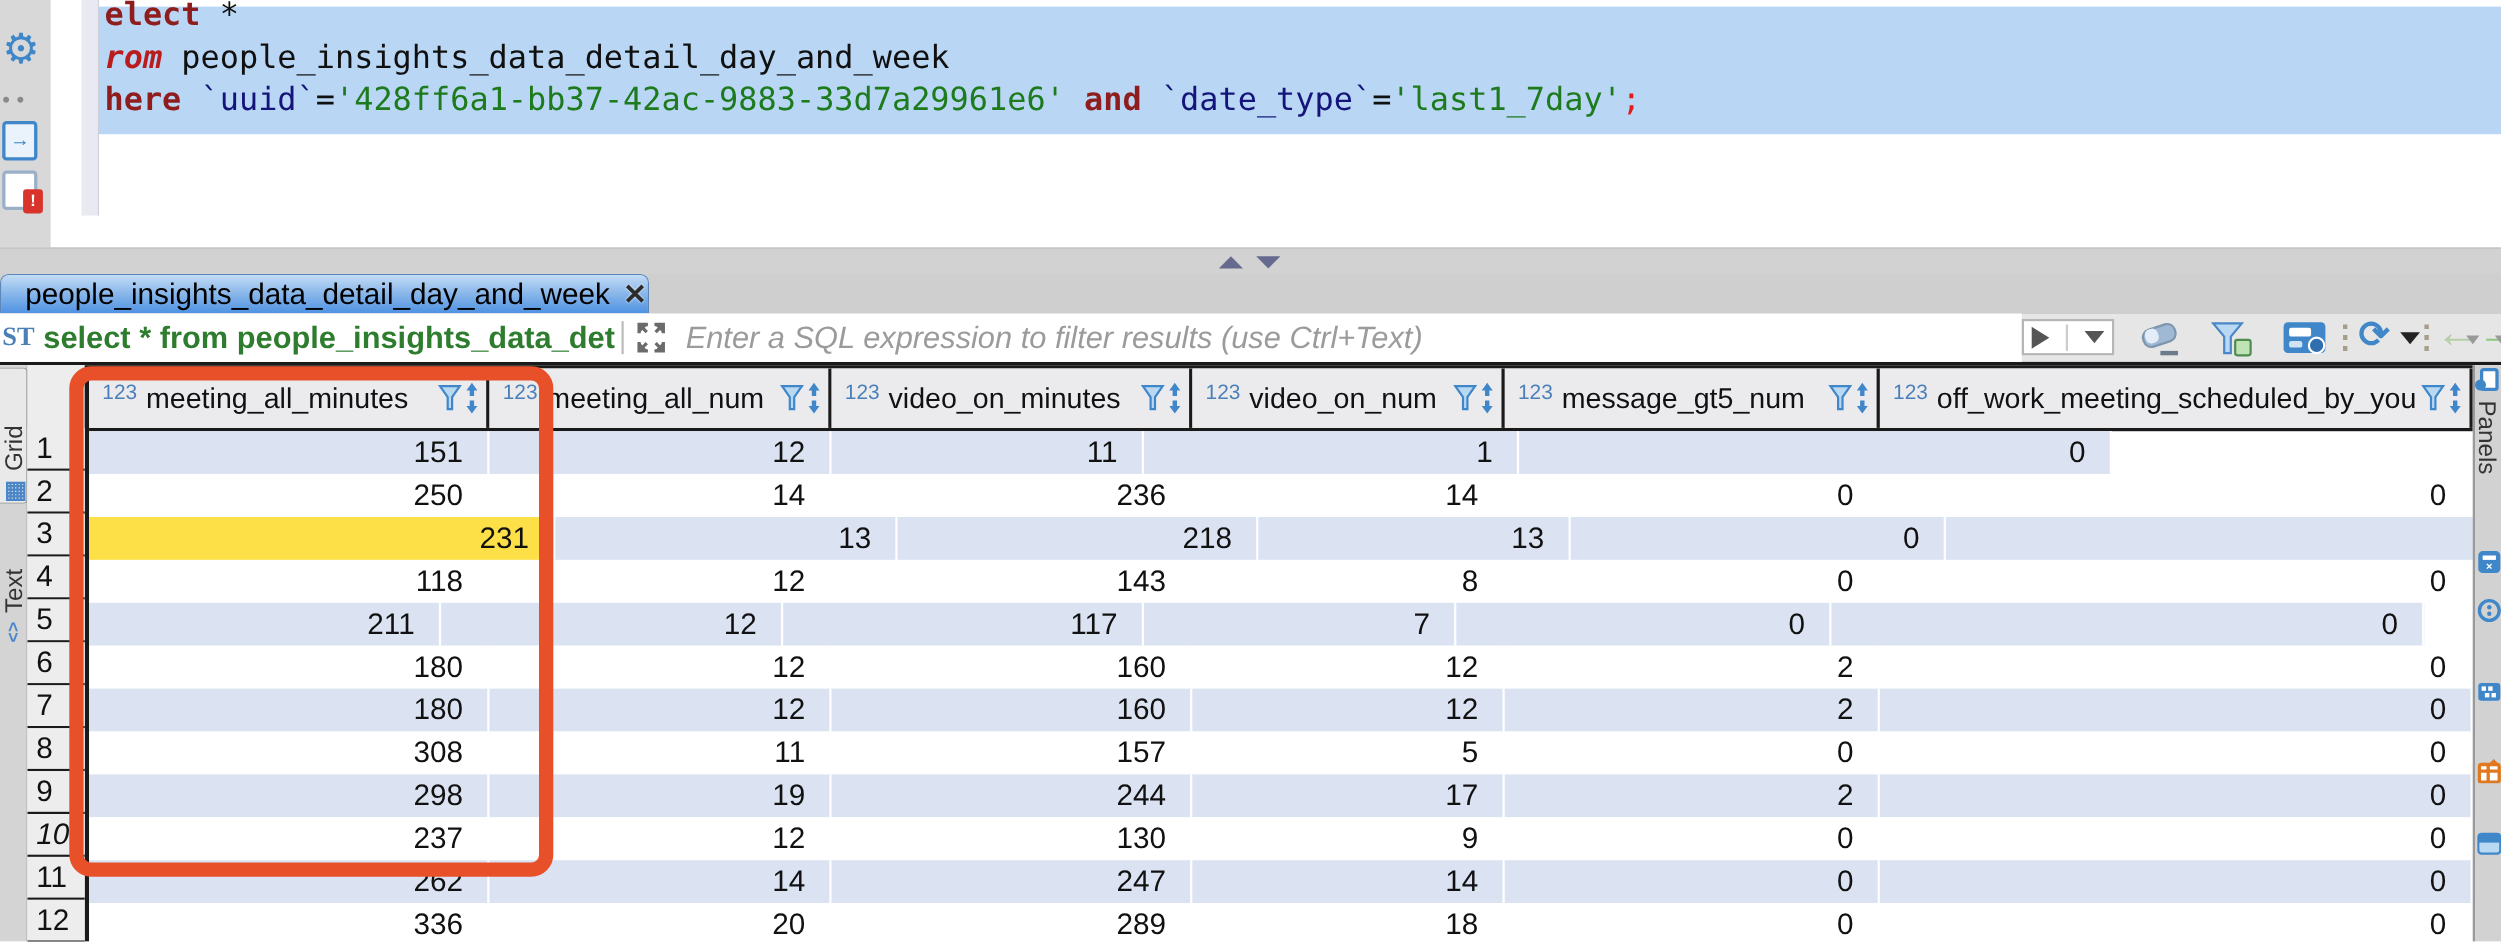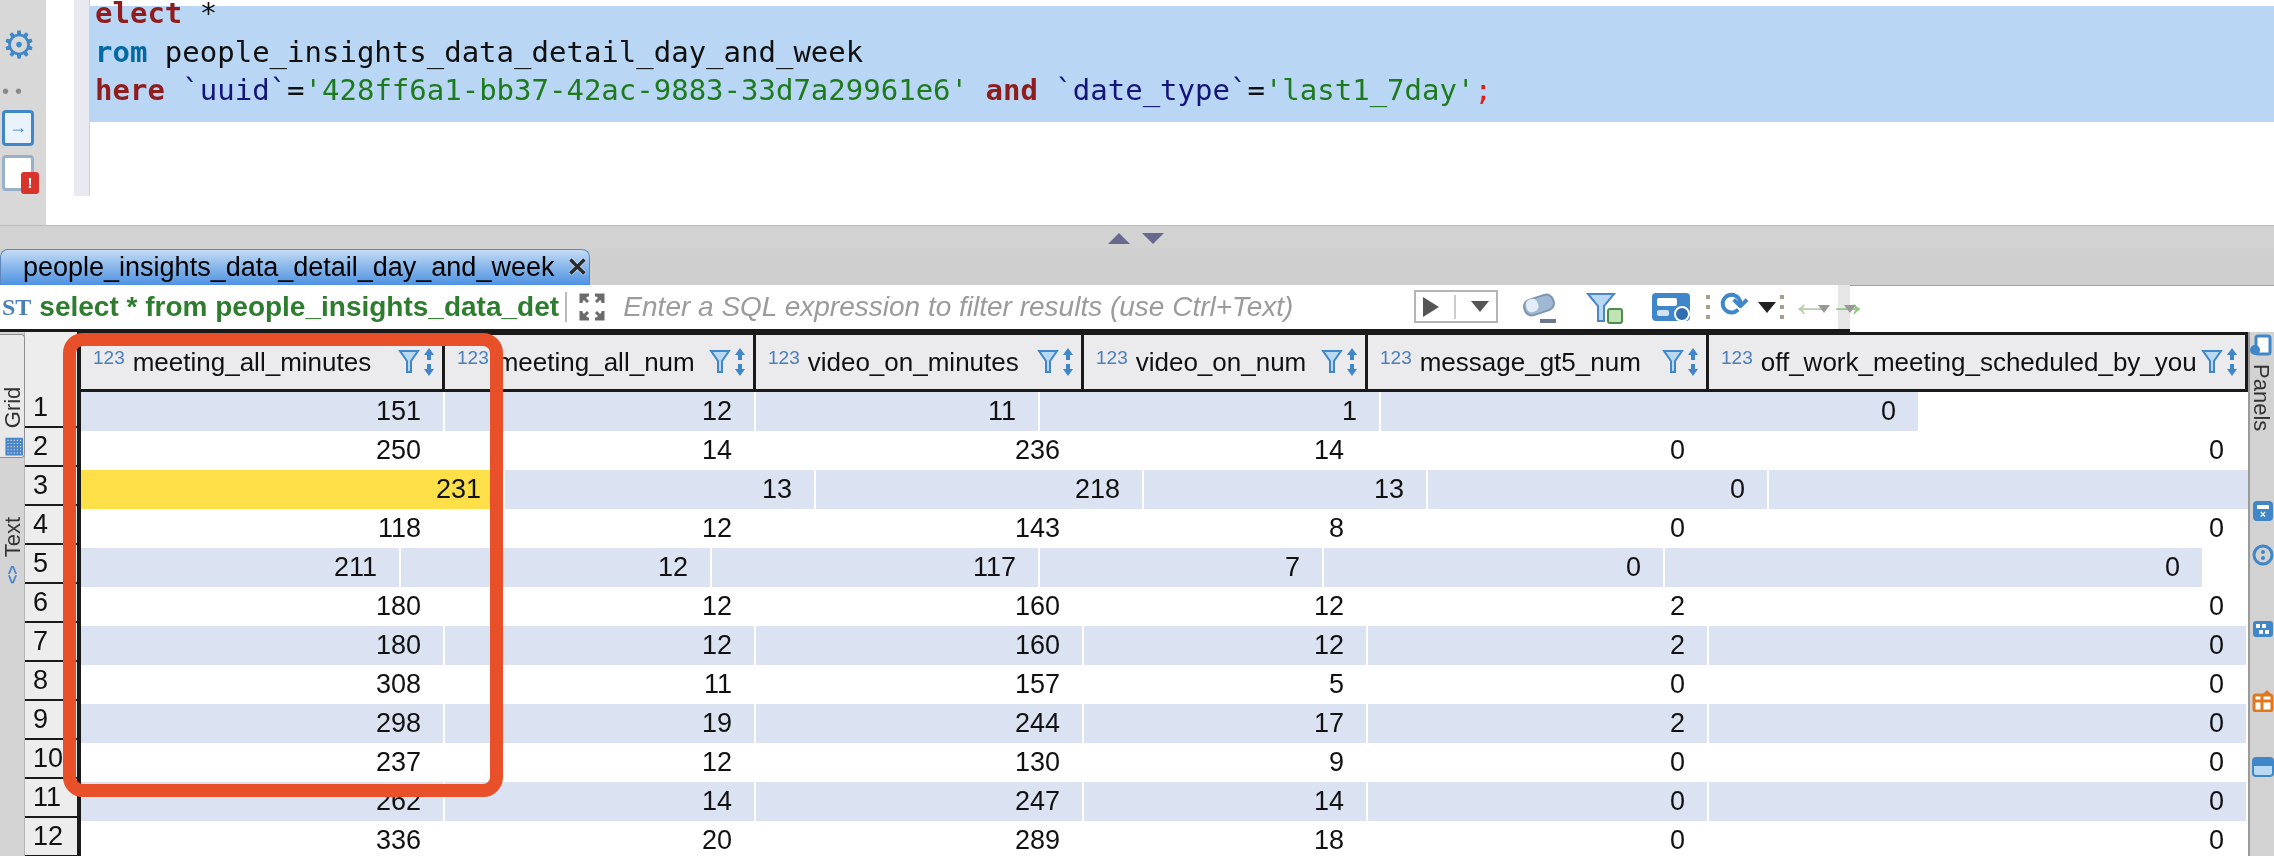--- a/index.html
+++ b/index.html
@@ -33,21 +33,21 @@
   
   .tabbar{left:0;top:249px;width:2274px;height:36px;background:#cfcfcf;border-bottom:1px solid #9f9f9f;}
   .tab{left:0;top:0;height:36px;width:590px;display:flex;align-items:center;gap:12px;
        padding:0 10px;box-sizing:border-box;border-radius:8px 8px 0 0;
        background:linear-gradient(#c3dcf6,#8db9ea 45%,#4e92e2);border:1px solid #5d87b8;border-bottom:none;
        font-size:27px;color:#000;}
   .tab-close{margin-left:auto;font-size:26px;font-weight:700;color:#2b2b2b;
              text-shadow:0 0 2px #fff;cursor:default;}
 
   
-  .filterbar{left:0;top:285px;width:1850px;height:47px;background:#e6e6e6;border-bottom:3px solid #1a1a1a;box-sizing:border-box;}
+  .filterbar{left:0;top:285px;width:2274px;height:47px;background:#e6e6e6;border-bottom:3px solid #1a1a1a;box-sizing:border-box;}
   .filter-input{left:0;top:0;width:1838px;height:44px;background:#fff;display:flex;align-items:center;}
   .ft-icon{font-size:24px;font-weight:700;color:#4a7fb8;font-family:"Liberation Serif",serif;margin-left:2px;}
   .applied{color:#2e7d2f;font-weight:700;font-size:28px;margin-left:8px;white-space:nowrap;overflow:hidden;max-width:520px;}
   .vsep{width:2px;height:30px;background:#bbb;margin:0 8px 0 6px;}
   .placeholder{color:#9b9b9b;font-style:italic;font-size:28px;margin-left:14px;white-space:nowrap;}
   .fb-buttons{right:0;top:0;width:436px;height:44px;}
   .apply-box{position:absolute;left:0;top:5px;width:84px;height:33px;background:#fff;border:2px solid #b5b5b5;
              display:flex;align-items:center;justify-content:space-around;box-sizing:border-box;}
   .play{width:0;height:0;border-left:16px solid #555;border-top:10px solid transparent;border-bottom:10px solid transparent;}
   .ddv{width:0;height:0;border-left:9px solid transparent;border-right:9px solid transparent;border-top:11px solid #555;}
@@ -101,21 +101,21 @@
       <div class="edge-ic" style="top:110px;">
           <div class="doc">→</div>
         </div>
       <div class="edge-ic" style="top:155px;">
           <div class="doc err">&nbsp;<span class="errbadge">!</span></div>
         </div>
     </div>
     <div class="abs gutter"></div>
     <div class="abs sel-block" style="background: rgb(185, 215, 245);"></div>
     <pre class="abs sql" id="sql"><span class="tok-kw" style="color: rgb(143, 29, 29);">elect</span><span class="tok-pl" style="color: rgb(16, 16, 16);"> *</span>
-<span class="tok-kw" style="color: #0369a1;">rom</span><span class="tok-pl" style="color: rgb(16, 16, 16);"> people_insights_data_detail_day_and_week</span>
+<span class="tok-kw" style="color: #b91c1c; font-style: italic;">rom</span><span class="tok-pl" style="color: rgb(16, 16, 16);"> people_insights_data_detail_day_and_week</span>
 <span class="tok-kw" style="color: rgb(143, 29, 29);">here</span><span class="tok-pl" style="color: rgb(16, 16, 16);"> </span><span class="tok-id" style="color: rgb(20, 20, 122);">`uuid`</span><span class="tok-pl" style="color: rgb(16, 16, 16);">=</span><span class="tok-str" style="color: rgb(29, 122, 29);">'428ff6a1-bb37-42ac-9883-33d7a29961e6'</span><span class="tok-pl" style="color: rgb(16, 16, 16);"> </span><span class="tok-kw" style="color: rgb(143, 29, 29);">and</span><span class="tok-pl" style="color: rgb(16, 16, 16);"> </span><span class="tok-id" style="color: rgb(20, 20, 122);">`date_type`</span><span class="tok-pl" style="color: rgb(16, 16, 16);">=</span><span class="tok-str" style="color: rgb(29, 122, 29);">'last1_7day'</span><span class="tok-semi" style="color: rgb(224, 27, 27);">;</span>
 </pre>
   </div>
 
   <div class="abs splitter">
     <span class="tri up" style="left:1108px;"></span>
     <span class="tri down" style="left:1142px;"></span>
   </div>
 
   <div class="abs tabbar">
@@ -205,21 +205,21 @@
     <div class="abs rowhdr-col" id="rowhdrs">
         <div class="rowhdr" style="top: 57px;">1</div>
         <div class="rowhdr" style="top: 96px;">2</div>
         <div class="rowhdr" style="top: 135px;">3</div>
         <div class="rowhdr" style="top: 174px;">4</div>
         <div class="rowhdr" style="top: 213px;">5</div>
         <div class="rowhdr" style="top: 252px;">6</div>
         <div class="rowhdr" style="top: 291px;">7</div>
         <div class="rowhdr" style="top: 330px;">8</div>
         <div class="rowhdr" style="top: 369px;">9</div>
-        <div class="rowhdr" style="top: 408px;">10</div>
+        <div class="rowhdr" style="top: 408px; font-style: italic;">10</div>
         <div class="rowhdr" style="top: 447px;">11</div>
         <div class="rowhdr" style="top: 486px;">12</div>
       </div>
     <div class="abs ghead" id="ghead">
         <div class="hcell" style="width: 364px;">
           <span class="htype">123</span>
           <span>meeting_all_minutes</span>
           <span class="hics">
             <span>
               <svg width="22" height="26" viewBox="0 0 22 26">

